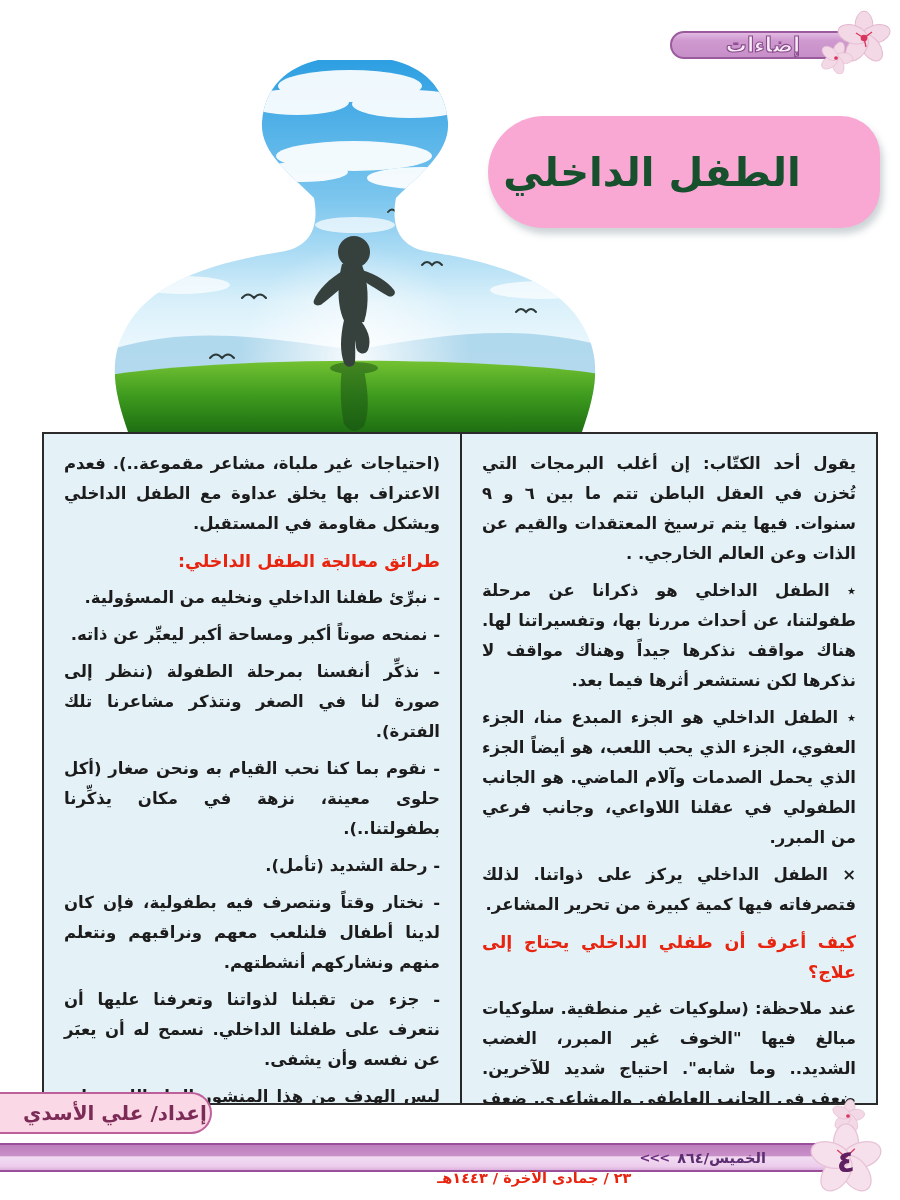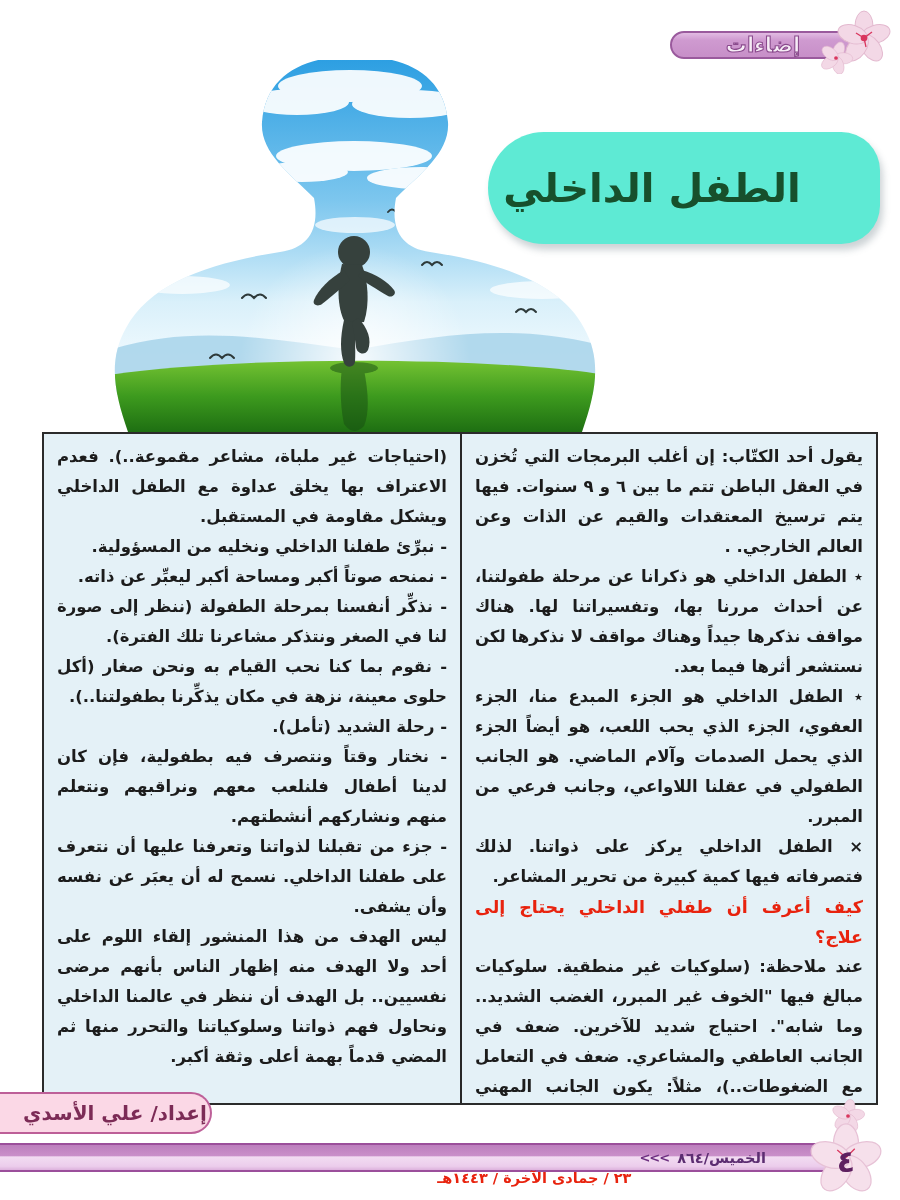--- a/index.html
+++ b/index.html
@@ -14,40 +14,40 @@
     border:2px solid #9a5a9d;border-radius:26px 9px 9px 26px;
     display:flex;align-items:center;justify-content:center;box-sizing:border-box;
   }
   .header-badge span{
     font-size:21px;font-weight:bold;color:#f6ecf6;
     -webkit-text-stroke:1.1px #8a4a8d;letter-spacing:1px;
   }
   .flower{position:absolute;}
   
   .title-bubble{
-    position:absolute;left:488px;top:132px;width:392px;height:112px;
-    background:#5eead4;border-radius:58px 40px 40px 58px;
+    position:absolute;left:488px;top:116px;width:392px;height:112px;
+    background:#f9a8d4;border-radius:58px 40px 40px 58px;
     box-shadow:3px 6px 7px rgba(90,110,120,.30);
     display:flex;align-items:center;justify-content:center;
     padding-right:64px;box-sizing:border-box;
   }
   .title-bubble h1{
     margin:0;font-size:40px;font-weight:bold;color:#17502c;white-space:nowrap;
   }
   
   .hero{position:absolute;left:92px;top:60px;width:532px;height:372px;}
   
   .article-box{
     position:absolute;left:42px;top:432px;width:836px;height:673px;
     background:#e4f1f7;border:2px solid #2b2b2b;box-sizing:border-box;
     display:flex;direction:rtl;overflow:hidden;
   }
   .col{flex:1 1 50%;padding:8px 13px 6px 13px;box-sizing:border-box;}
   .col-right{border-left:2px solid #272727;}
-  .col p{margin:0;font-size:16.5px;line-height:30px;font-weight:700;color:#1c1c1c;
+  .col p{margin:7px;font-size:16.5px;line-height:30px;font-weight:700;color:#1c1c1c;
          text-align:justify;}
   .col p.heading{color:#e8230e;font-size:17.5px;}
   
   .author-badge{
     position:absolute;left:0;top:1092px;width:212px;height:42px;
     background:#fbd8e6;border:2px solid #bd5f98;border-left:none;
     border-radius:0 22px 22px 0;box-sizing:border-box;
     display:flex;align-items:center;justify-content:center;padding-left:20px;
   }
   .author-badge span{font-size:20px;font-weight:bold;color:#7c2b56;}
@@ -188,20 +188,21 @@
     <div class="col col-right">
         <p class="para">يقول أحد الكتّاب: إن أغلب البرمجات التي تُخزن في العقل الباطن تتم ما بين ٦ و ٩ سنوات. فيها يتم ترسيخ المعتقدات والقيم عن الذات وعن العالم الخارجي. .</p>
         <p class="para">٭ الطفل الداخلي هو ذكرانا عن مرحلة طفولتنا، عن أحداث مررنا بها، وتفسيراتنا لها. هناك مواقف نذكرها جيداً وهناك مواقف لا نذكرها لكن نستشعر أثرها فيما بعد.</p>
         <p class="para">٭ الطفل الداخلي هو الجزء المبدع منا، الجزء العفوي، الجزء الذي يحب اللعب، هو أيضاً الجزء الذي يحمل الصدمات وآلام الماضي. هو الجانب الطفولي في عقلنا اللاواعي، وجانب فرعي من المبرر.</p>
         <p class="para">× الطفل الداخلي يركز على ذواتنا. لذلك فتصرفاته فيها كمية كبيرة من تحرير المشاعر.</p>
         <p class="heading">كيف أعرف أن طفلي الداخلي يحتاج إلى علاج؟</p>
         <p class="para">عند ملاحظة: (سلوكيات غير منطقية. سلوكيات مبالغ فيها "الخوف غير المبرر، الغضب الشديد.. وما شابه". احتياج شديد للآخرين. ضعف في الجانب العاطفي والمشاعري. ضعف في التعامل مع الضغوطات..)، مثلاً: يكون الجانب المهني والجسدي والعقلي في تطور مستمر.. لكن الجانب العاطفي متأخر. عند علاج الطفل الداخلي يلحق الجانب العاطفي بالجوانب الأخرى.</p>
       </div>
     <div class="col col-left">
         <p class="para">(احتياجات غير ملباة، مشاعر مقموعة..). فعدم الاعتراف بها يخلق عداوة مع الطفل الداخلي ويشكل مقاومة في المستقبل.</p>
+        <p class="heading">طرائق معالجة الطفل الداخلي:</p>
         <p class="para">- نبرِّئ طفلنا الداخلي ونخليه من المسؤولية.</p>
         <p class="para">- نمنحه صوتاً أكبر ومساحة أكبر ليعبِّر عن ذاته.</p>
         <p class="para">- نذكِّر أنفسنا بمرحلة الطفولة (ننظر إلى صورة لنا في الصغر ونتذكر مشاعرنا تلك الفترة).</p>
         <p class="para">- نقوم بما كنا نحب القيام به ونحن صغار (أكل حلوى معينة، نزهة في مكان يذكِّرنا بطفولتنا..).</p>
         <p class="para">- رحلة الشديد (تأمل).</p>
         <p class="para">- نختار وقتاً ونتصرف فيه بطفولية، فإن كان لدينا أطفال فلنلعب معهم ونراقبهم ونتعلم منهم ونشاركهم أنشطتهم.</p>
         <p class="para">- جزء من تقبلنا لذواتنا وتعرفنا عليها أن نتعرف على طفلنا الداخلي. نسمح له أن يعبَر عن نفسه وأن يشفى.</p>
         <p class="para">ليس الهدف من هذا المنشور إلقاء اللوم على أحد ولا الهدف منه إظهار الناس بأنهم مرضى نفسيين.. بل الهدف أن ننظر في عالمنا الداخلي ونحاول فهم ذواتنا وسلوكياتنا والتحرر منها ثم المضي قدماً بهمة أعلى وثقة أكبر.</p>
       </div>
   </div>

